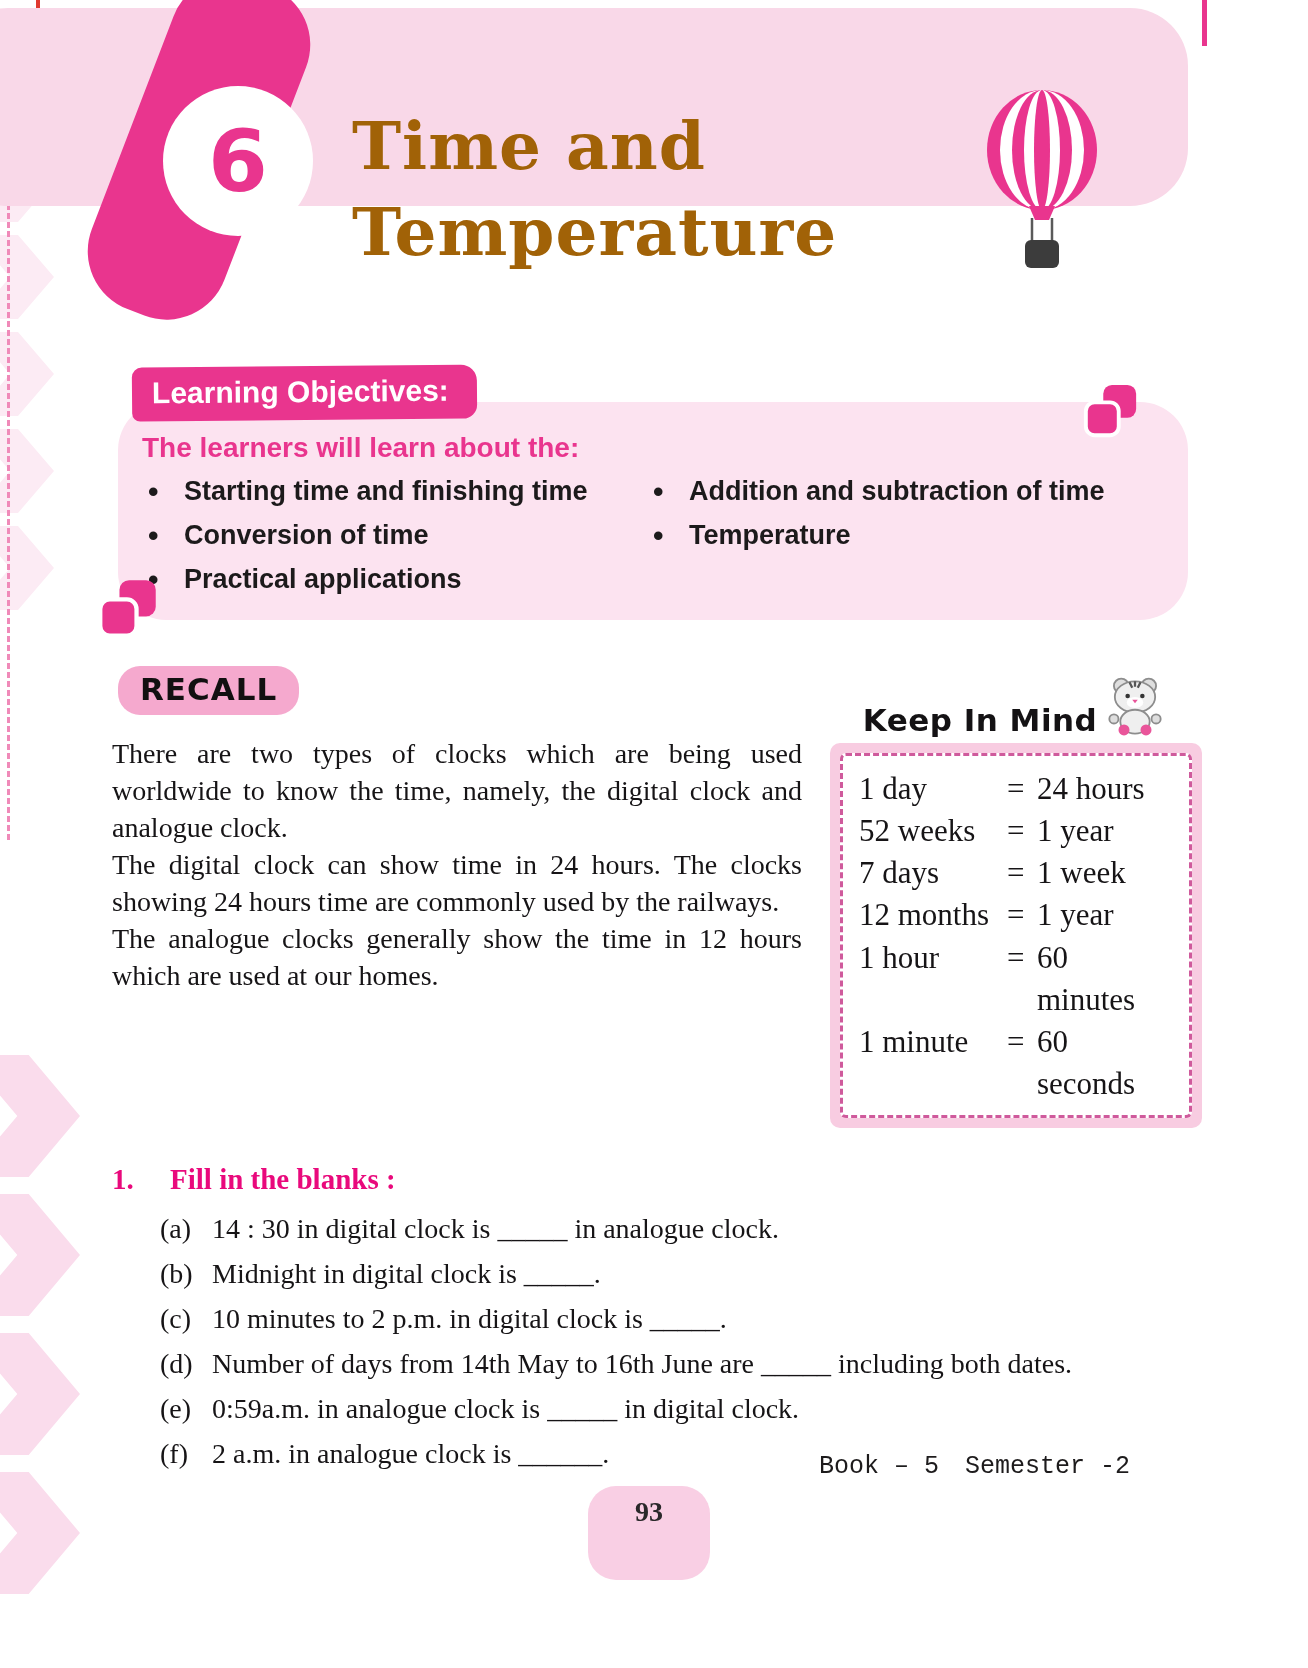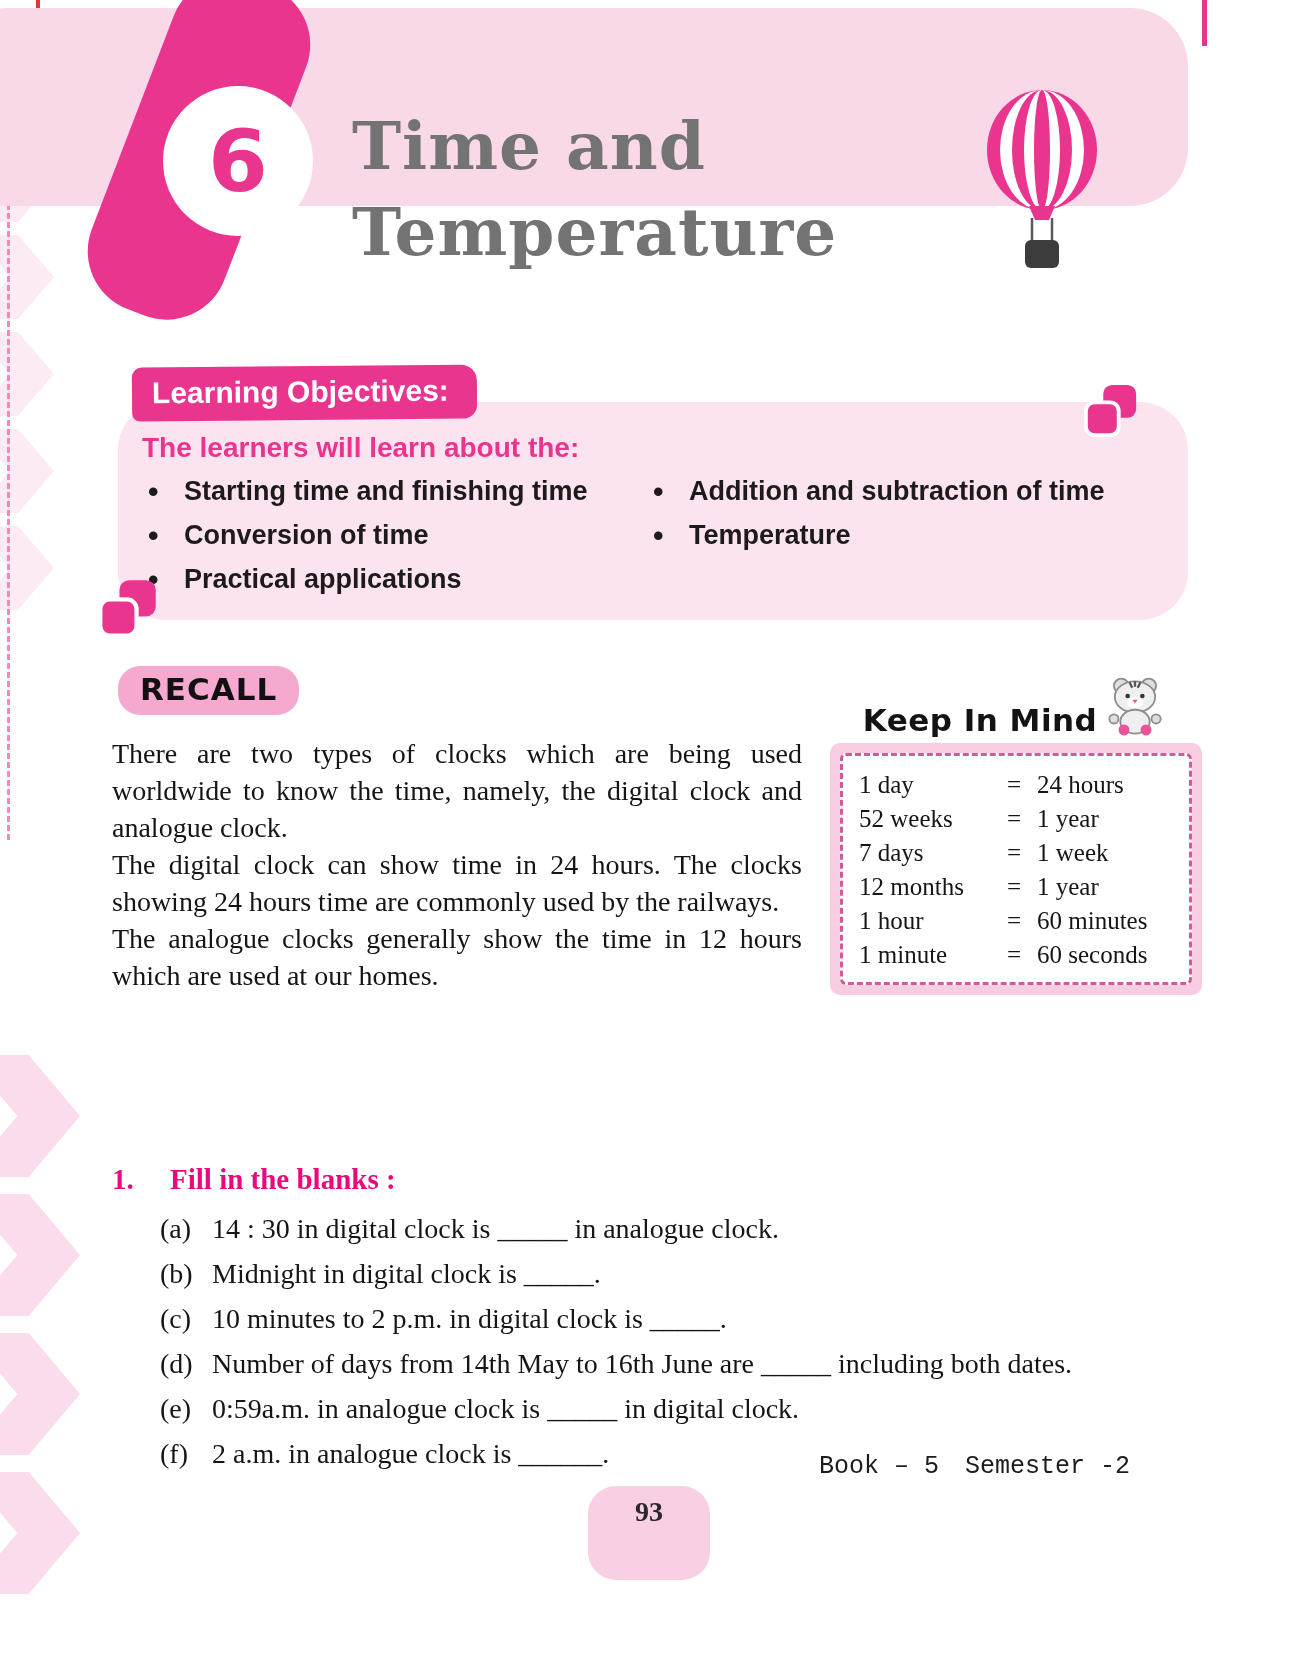--- a/index.html
+++ b/index.html
@@ -14,21 +14,21 @@
   .chev-top { left:-26px; top:138px; gap:13px; }
   .chev-bottom { left:-34px; top:1055px; gap:17px; }
   .chev { clip-path:polygon(0 0, 55% 0, 100% 50%, 55% 100%, 0 100%, 45% 50%); }
   .chev-top .chev { width:80px; height:84px; background:#fcebf4; }
   .chev-bottom .chev { width:114px; height:122px; background:#fadcec; }
 
   
   .header-band { position:absolute; left:-50px; top:8px; width:1238px; height:198px; background:#f9d8e8; border-radius:58px; }
   .ribbon { position:absolute; left:128px; top:-28px; width:142px; height:352px; background:#e9358e; border-radius:62px; transform:rotate(21deg); }
   .chapter-circle { position:absolute; left:163px; top:86px; width:150px; height:150px; border-radius:50%; background:#ffffff; display:flex; align-items:center; justify-content:center; font-family:"DejaVu Sans", sans-serif; font-weight:900; font-size:86px; color:#e9358e; }
-  .chapter-title { position:absolute; left:352px; top:104px; font-family:"DejaVu Serif", serif; font-weight:bold; font-size:66px; line-height:1.3; color:#737373; letter-spacing:1px; }
+  .chapter-title { position:absolute; left:352px; top:104px; font-family:"DejaVu Serif", serif; font-weight:bold; font-size:66px; line-height:1.3; color:#a16207; letter-spacing:1px; }
   .balloon { position:absolute; left:982px; top:86px; }
 
   
   .lo-box { position:absolute; left:118px; top:402px; width:1070px; height:218px; background:#fce3f0; border-radius:48px; }
   .lo-banner { position:absolute; left:132px; top:366px; background:#e9358e; color:#ffffff; font-family:"Liberation Sans", sans-serif; font-weight:bold; font-size:30px; padding:9px 28px 11px 20px; border-radius:10px 16px 14px 8px; transform:rotate(-0.5deg); z-index:3; }
   .lo-content { position:absolute; left:142px; top:432px; width:1020px; z-index:2; }
   .lo-intro { color:#e9358e; font-family:"Liberation Sans", sans-serif; font-weight:bold; font-size:28px; margin-bottom:10px; }
   .lo-cols { display:flex; }
   .lo-col { list-style:none; }
   .lo-col-left { width:505px; }
@@ -45,21 +45,21 @@
   
   .content { position:absolute; left:112px; top:735px; width:1090px; font-size:28px; line-height:1.322; color:#161416; text-align:justify; }
   .content p { margin:0; }
 
   .kim-wrap { float:right; width:372px; margin:-48px 0 46px 28px; text-align:left; }
   .kim-title-row { display:flex; align-items:flex-end; justify-content:center; gap:4px; height:56px; }
   .kim-title { font-family:"DejaVu Sans", sans-serif; font-weight:900; font-size:31px; color:#141214; letter-spacing:0.5px; padding-bottom:2px; }
   .kim-tiger { margin-bottom:-6px; }
   .kim-box { background:#f8cce1; border-radius:10px; padding:10px; }
   .kim-inner { background:#ffffff; border:3px dashed #cf5a9c; border-radius:6px; padding:12px 16px 10px 16px; }
-  .kim-row { display:grid; grid-template-columns:148px 30px 1fr; font-size:25px; line-height:1.36; color:#161416; }
+  .kim-row { display:grid; grid-template-columns:148px 30px 1fr; font-size:31px; line-height:1.36; color:#161416; }
 
   
   .exercise { position:absolute; left:112px; top:1163px; width:1095px; }
   .ex-head { color:#e9097c; font-weight:bold; font-size:29px; display:flex; margin-bottom:17px; }
   .ex-num { width:58px; }
   .ex-item { display:flex; font-size:28px; color:#161416; margin-bottom:13px; }
   .ex-label { width:58px; padding-left:48px; box-sizing:content-box; flex:0 0 auto; width:52px; }
   .ex-text { flex:1; }
 
   

